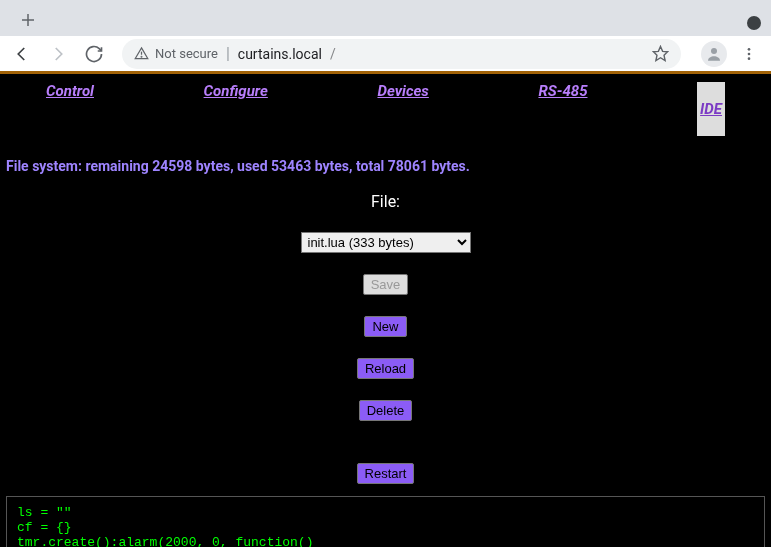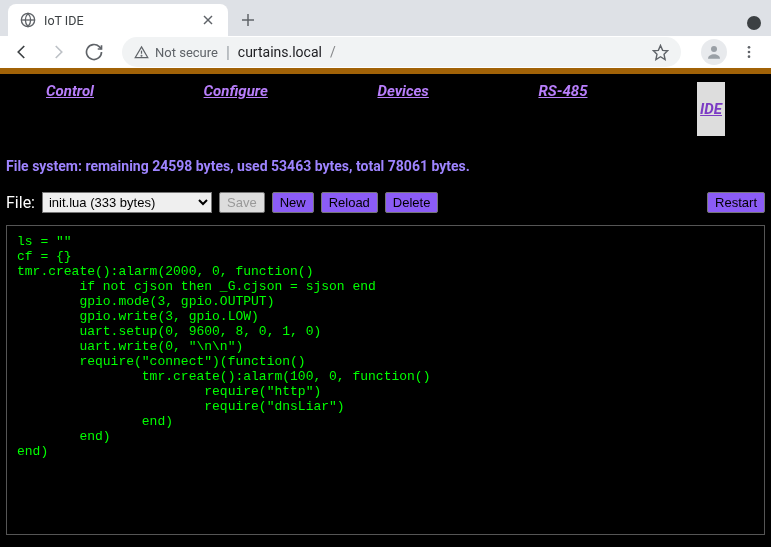--- a/index.html
+++ b/index.html
@@ -8,71 +8,55 @@
 
 .tab-bar { background: #dee1e6; height: 36px; display: flex; align-items: flex-end; padding-left: 8px; }
 .tab { background: #fff; height: 32px; display: flex; align-items: center; padding: 0 12px; border-radius: 8px 8px 0 0; min-width: 220px; position: relative; gap: 8px; }
 .tab-favicon { width: 16px; height: 16px; display: flex; align-items: center; justify-content: center; color: #5f6368; }
 .tab-title { font-size: 12.5px; color: #3c4043; flex: 1; }
 .tab-close { color: #5f6368; font-size: 14px; cursor: pointer; display: flex; align-items: center; justify-content: center; width: 16px; height: 16px; }
 .new-tab { width: 28px; height: 28px; display: flex; align-items: center; justify-content: center; color: #5f6368; font-size: 18px; cursor: pointer; margin-left: 6px; margin-bottom: 2px; }
 .window-ctrls { margin-left: auto; margin-right: 10px; display: flex; align-items: center; margin-bottom: 6px; }
 .win-btn { width: 14px; height: 14px; border-radius: 50%; background: #3c4043; margin-left: 6px; }
 
-.toolbar { background: #fff; height: 38px; display: flex; align-items: center; padding: 11px 8px; gap: 8px; border-bottom: 6px solid #a16207; }
+.toolbar { background: #fff; height: 38px; display: flex; align-items: center; padding: 11px 8px; gap: 8px; border-bottom: 3px solid #a16207; }
 .nav-btn { width: 28px; height: 28px; display: flex; align-items: center; justify-content: center; color: #5f6368; cursor: pointer; border-radius: 50%; }
 .nav-btn.disabled { color: #bdc1c6; }
 .omnibox { flex: 1; height: 30px; background: #f1f3f4; border-radius: 15px; display: flex; align-items: center; padding: 0 12px; margin: 0 6px; gap: 8px; }
 .security-chip { display: flex; align-items: center; gap: 6px; color: #5f6368; font-size: 13px; }
 .url-sep { color: #9aa0a6; }
 .url-text { font-size: 14px; color: #202124; }
 .url-path { color: #858688; }
 .star-btn { color: #5f6368; }
 .profile-btn { width: 26px; height: 26px; border-radius: 50%; background: #e8eaed; display: flex; align-items: center; justify-content: center; margin-left: 6px; }
 .menu-btn { width: 28px; height: 28px; display: flex; align-items: center; justify-content: center; color: #5f6368; cursor: pointer; }
 
 
 .page { background: #000; height: calc(547px - 36px - 38px); padding: 6px; color: #fff; }
 .nav-links { display: flex; justify-content: space-between; padding: 2px 40px 18px 40px; }
 .nav-link { color: #b87efb; font-weight: bold; font-size: 15px; text-decoration: underline; cursor: pointer; font-style: italic; }
 .nav-link.active { background: #ddd; color: #7b3ac4; padding: 18px 3px; }
 
 .status-line { color: #9e84ff; font-weight: bold; font-size: 14px; padding: 4px 0 18px 0; }
 
-.file-bar { display: flex; align-items: center; gap: 7px; padding-bottom: 12px; }
+.file-bar { display: flex; align-items: center; gap: 21px; padding-bottom: 12px; flex-direction: column; }
 .file-label { color: #fff; font-size: 16px; }
 .file-select { background: #efefef; border: 1px solid #767676; font-size: 13px; padding: 1px 2px; min-width: 170px; height: 21px; font-family: Arial, sans-serif; }
 .btn { background: #8b5cf6; border: 1px solid #767676; font-size: 13px; padding: 2px 7px; cursor: pointer; font-family: Arial, sans-serif; border-radius: 2px; }
 .btn:disabled { color: #999; background: #ddd; }
 .spacer { flex: 1; }
 
 .editor { border: 1px solid #555; padding: 8px 10px; font-family: "Courier New", monospace; font-size: 13px; line-height: 15px; color: #00ff00; white-space: pre; background: #000; height: 310px; overflow: auto; }
 
 svg { display: block; }
 </style>
 </head>
 <body>
 
 <div class="tab-bar">
-  <div class="tab">
-    <span class="tab-favicon">
-      <svg width="16" height="16" viewBox="0 0 24 24" fill="none" stroke="currentColor" stroke-width="2">
-          <circle cx="12" cy="12" r="10"></circle>
-          <line x1="2" y1="12" x2="22" y2="12"></line>
-          <path d="M12 2a15 15 0 0 1 4 10 15 15 0 0 1-4 10 15 15 0 0 1-4-10 15 15 0 0 1 4-10z"></path>
-        </svg>
-    </span>
-    <span class="tab-title">IoT IDE</span>
-    <span class="tab-close">
-      <svg width="10" height="10" viewBox="0 0 10 10" stroke="currentColor" stroke-width="1.5">
-          <line x1="1" y1="1" x2="9" y2="9"></line>
-          <line x1="9" y1="1" x2="1" y2="9"></line>
-        </svg>
-    </span>
-  </div>
   <div class="new-tab">
     <svg width="14" height="14" viewBox="0 0 14 14" stroke="currentColor" stroke-width="1.5">
         <line x1="7" y1="1" x2="7" y2="13"></line>
         <line x1="1" y1="7" x2="13" y2="7"></line>
       </svg>
   </div>
   <div class="window-ctrls">
     <div class="win-btn"></div>
   </div>
 </div>

